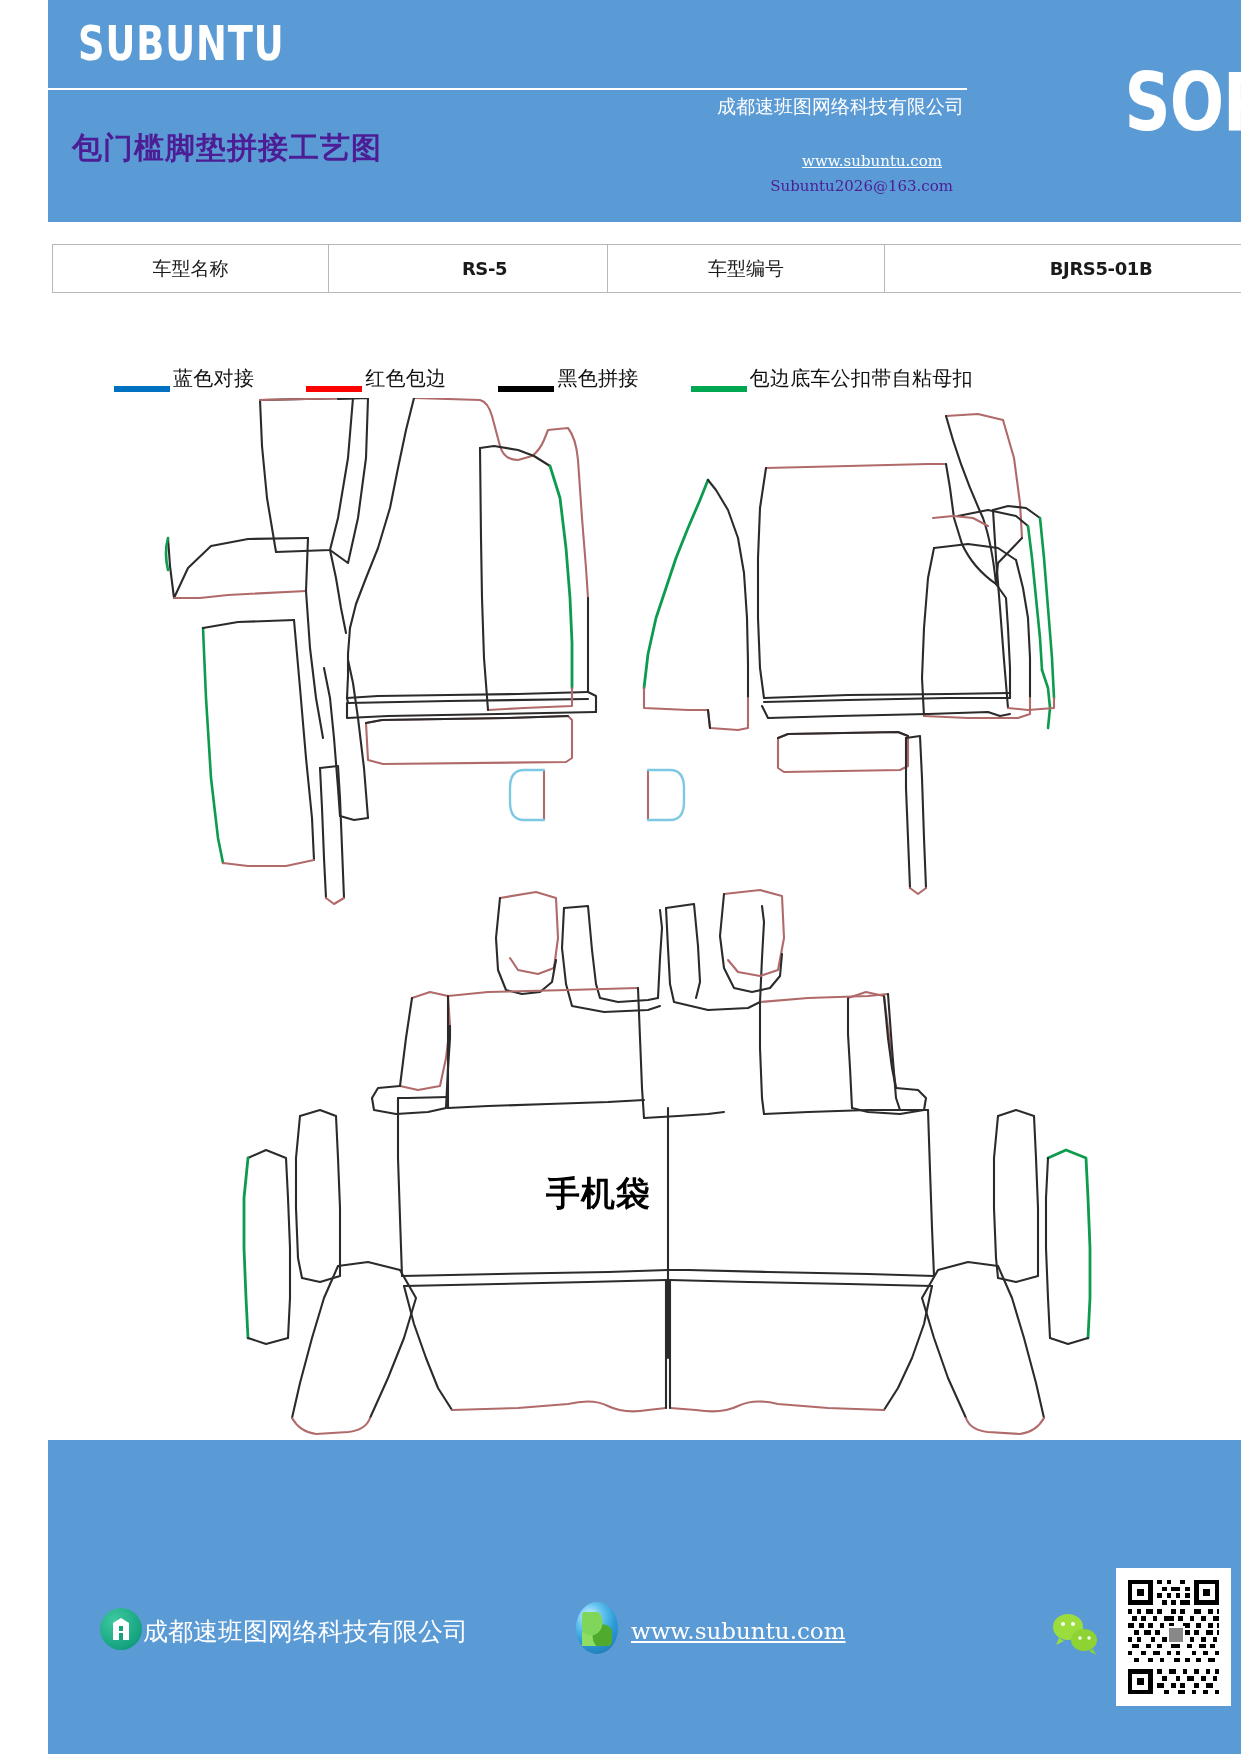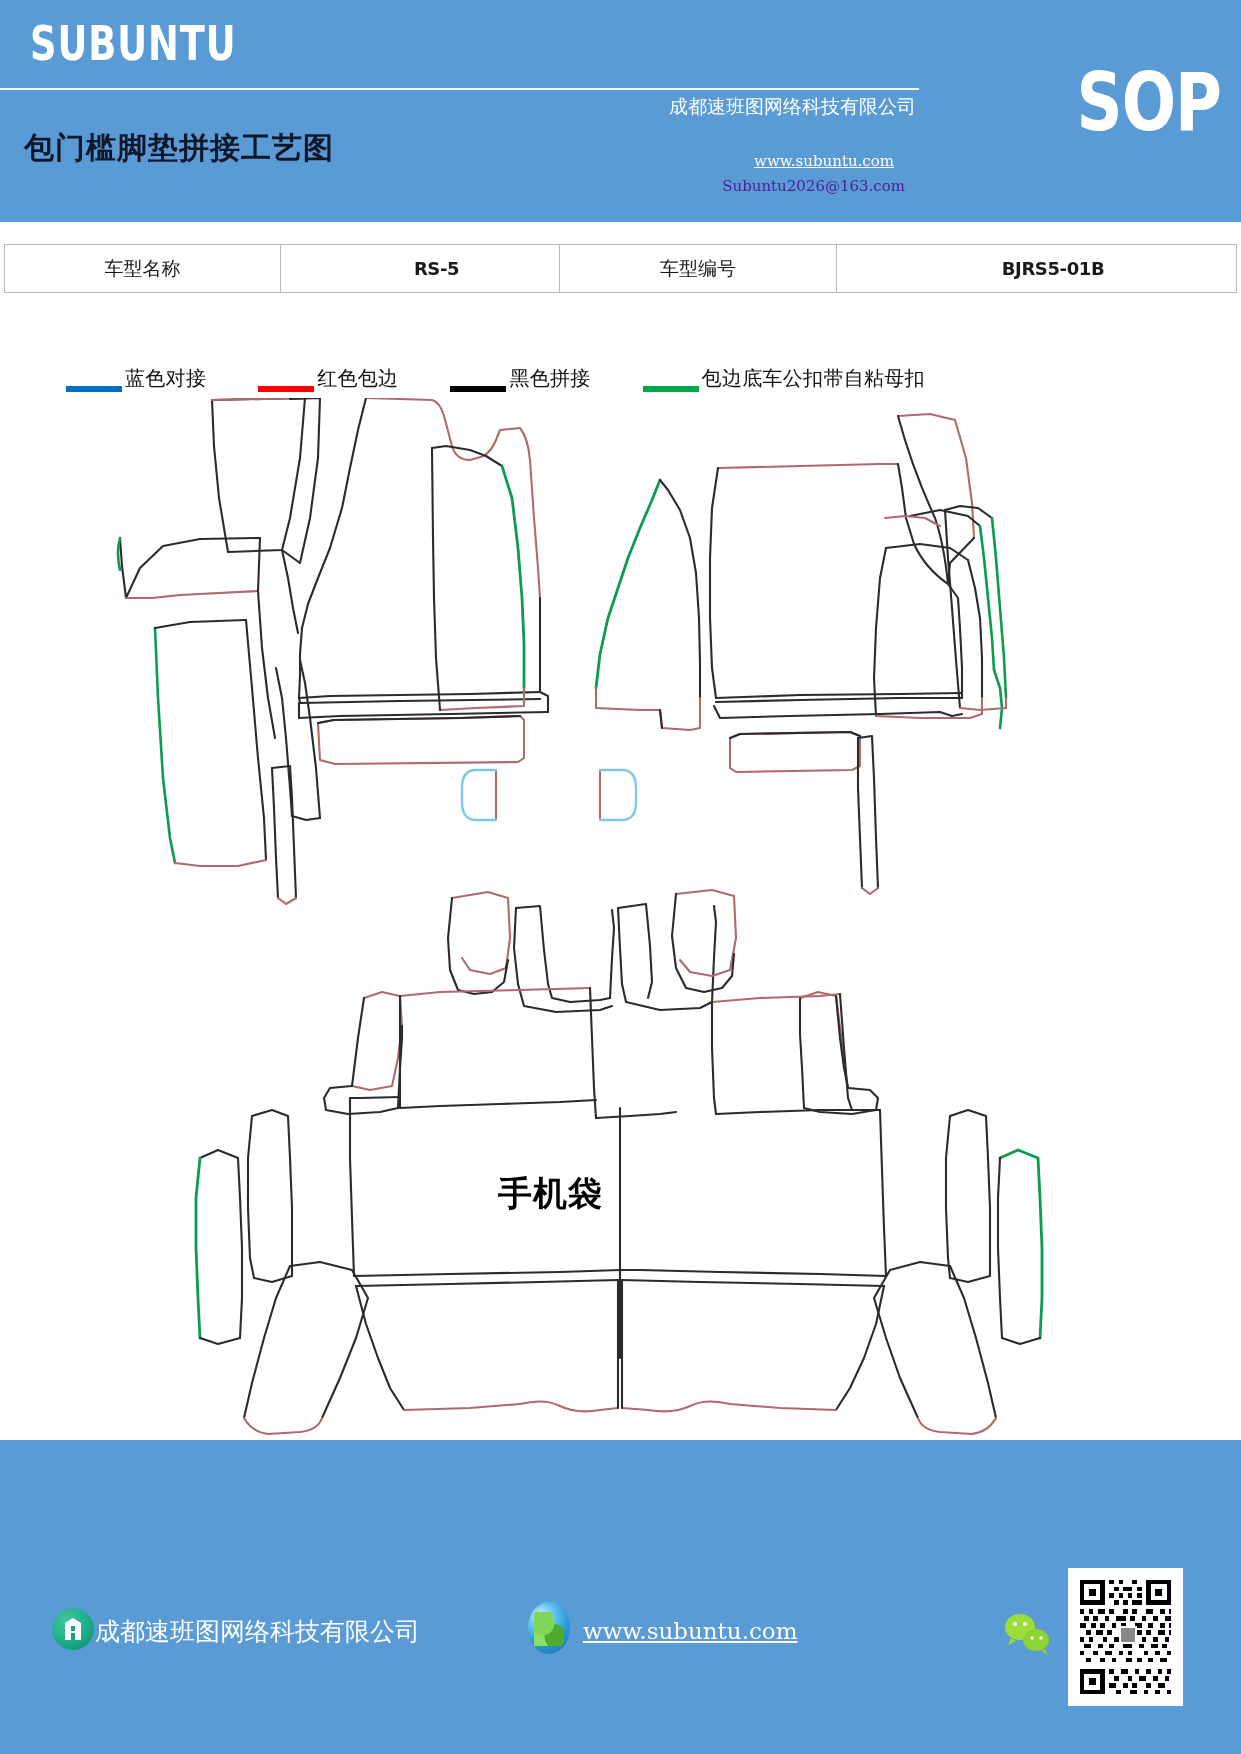--- a/index.html
+++ b/index.html
@@ -8,20 +8,21 @@
     height: 1754px;
     background: #ffffff;
     font-family: "Liberation Sans", "DejaVu Sans", sans-serif;
     overflow: hidden;
   }
   .page {
     position: relative;
     width: 1160px;
     height: 1754px;
     background: #ffffff;
+    margin-left: 48px;
   }
 
   
   .header {
     position: absolute;
     left: 0; top: 0;
     width: 1241px;
     height: 222px;
     background: #5b9bd5;
   }
@@ -43,21 +44,21 @@
     width: 919px;
     height: 2px;
     background: #ffffff;
   }
   .doc-title {
     position: absolute;
     left: 24px; top: 131px;
     font-family: "DejaVu Sans", sans-serif;
     font-size: 30px;
     font-weight: 700;
-    color: #0f172a;
+    color: #4c1d95;
     letter-spacing: 1px;
     line-height: 34px;
   }
   .sop-badge {
     position: absolute;
     right: 20px; top: 62px;
     font-family: "DejaVu Sans", sans-serif;
     font-weight: 900;
     font-size: 64px;
     color: #ffffff;

